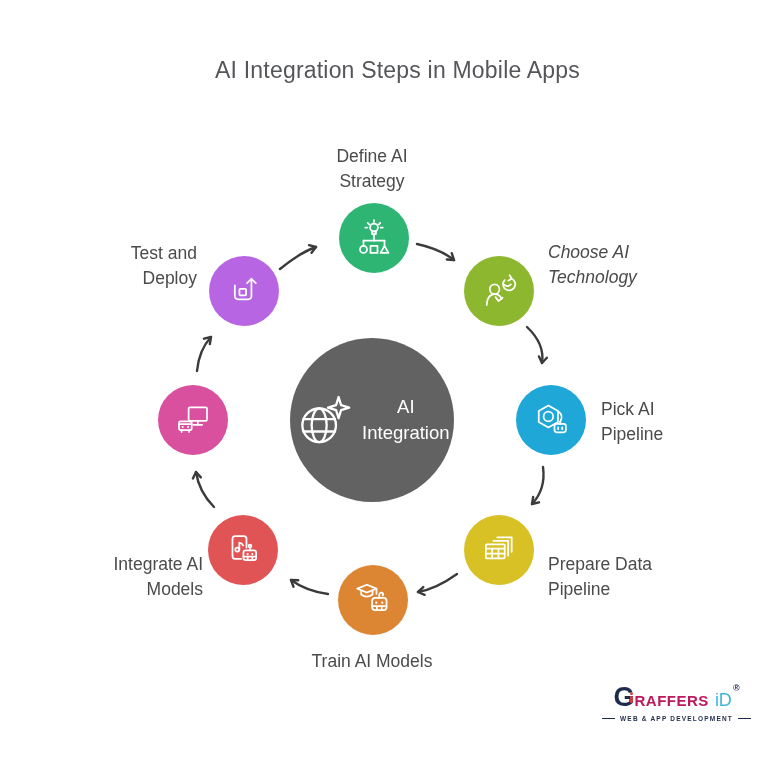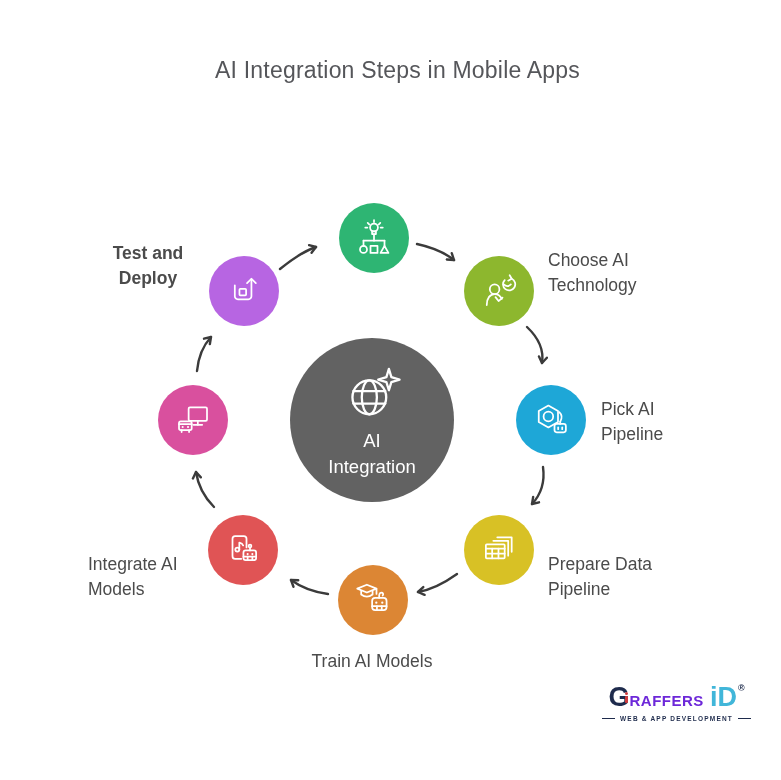--- a/index.html
+++ b/index.html
@@ -2,44 +2,44 @@
 <html><head>
 <meta charset="utf-8">
 <style>
   html,body{margin:0;padding:0;background:#fff;}
   .canvas{position:relative;width:781px;height:780px;background:#ffffff;overflow:hidden;
           font-family:"Liberation Sans",sans-serif;}
   .title{position:absolute;top:50px;left:0;width:100%;text-align:center;margin:7px;
          font-size:23px;font-weight:400;color:#55565a;letter-spacing:.2px;}
   .arrows{position:absolute;left:0;top:0;pointer-events:none;}
   .center{position:absolute;left:290px;top:338px;width:164px;height:164px;border-radius:50%;
-          display:flex;flex-direction:column;align-items:center;justify-content:center;gap:4px;}
+          display:flex;align-items:center;justify-content:center;gap:4px;}
   .center-label{color:#fff;font-size:18.5px;line-height:1.4;text-align:center;width:100px;}
   .node{position:absolute;width:70px;height:70px;border-radius:50%;
         display:flex;align-items:center;justify-content:center;}
   .n1{left:339px;top:203px}.n2{left:464px;top:256px}.n3{left:516px;top:385px}
   .n4{left:464px;top:515px}.n5{left:338px;top:565px}.n6{left:208px;top:515px}
   .n7{left:158px;top:385px}.n8{left:209px;top:256px}
   .lbl{position:absolute;font-size:17.5px;color:#4b4b4b;line-height:1.45;}
   .l1{left:312px;top:144px;width:120px;text-align:center;}
-  .l2{left:548px;top:248px;width:120px;text-align:left;}
+  .l2{left:548px;top:240px;width:120px;text-align:left;font-style:italic;}
   .l3{left:601px;top:397px;width:120px;text-align:left;}
   .l4{left:548px;top:552px;width:130px;text-align:left;}
   .l5{left:272px;top:649px;width:200px;text-align:center;}
-  .l6{left:88px;top:552px;width:130px;text-align:left;}
+  .l6{left:73px;top:552px;width:130px;text-align:right;}
   .l7{left:16px;top:397px;width:130px;text-align:right;}
-  .l8{left:99px;top:241px;width:98px;text-align:center;font-weight:bold;}
+  .l8{left:99px;top:241px;width:98px;text-align:right;}
   
   .logo{position:absolute;right:30px;bottom:58px;text-align:center;}
   .brand{display:flex;align-items:baseline;justify-content:center;line-height:1;}
   .brand .g{font-size:27px;font-weight:700;color:#1e2b4c;position:relative;}
   .g-i{position:absolute;right:2px;top:12px;width:3px;height:7px;background:#cf3b3c;border-radius:1px;}
   .g-i::before{content:"";position:absolute;top:-4.5px;left:0;width:3px;height:3px;border-radius:50%;background:#cf3b3c;}
-  .brand .rest{font-size:15px;font-weight:700;color:#6d28d9;letter-spacing:.5px;}
-  .brand .suffix{font-size:27px;font-weight:700;color:#41b6d9;margin-left:6px;}
+  .brand .rest{font-size:15px;font-weight:700;color:#be185d;letter-spacing:.5px;}
+  .brand .suffix{font-size:18px;font-weight:400;color:#41b6d9;margin-left:6px;}
   .brand .reg{font-size:9px;font-weight:700;color:#1e2b4c;align-self:flex-start;margin-left:1px;}
   .tagline-row{display:flex;align-items:center;justify-content:center;gap:5px;margin-top:4px;}
   .dash{width:13px;height:1px;background:#1e2b4c;}
   .tagline{font-size:6.5px;font-weight:700;color:#1e2b4c;letter-spacing:1.2px;white-space:nowrap;}
   svg.icon{display:block;}
 </style>
 </head>
 <body>
 
 <div class="canvas">
@@ -193,20 +193,21 @@
   <div class="node n8" style="background-color: rgb(183, 101, 226);">
     <svg class="icon" width="42" height="42" viewBox="0 0 48 48">
       <g fill="none" stroke="#fff" stroke-width="2" stroke-linecap="round" stroke-linejoin="round">
         <path d="M13.5,17.5 V30 a3.5,3.5 0 0 0 3.5,3.5 H29 a3.5,3.5 0 0 0 3.5,-3.5 V10.5"></path>
         <path d="M27.5,15 l5,-5 l5,5"></path>
         <rect x="18.8" y="21.5" width="7.6" height="7.6" rx="1"></rect>
       </g>
     </svg>
   </div>
 
+  <div class="lbl l1">Define AI Strategy</div>
   <div class="lbl l2">Choose AI Technology</div>
   <div class="lbl l3">Pick AI Pipeline</div>
   <div class="lbl l5">Train AI Models</div>
   <div class="lbl l4">Prepare Data Pipeline</div>
   <div class="lbl l6">Integrate AI Models</div>
   <div class="lbl l8">Test and Deploy</div>
 
   <div class="logo">
     <div class="brand">
       <span class="g">

